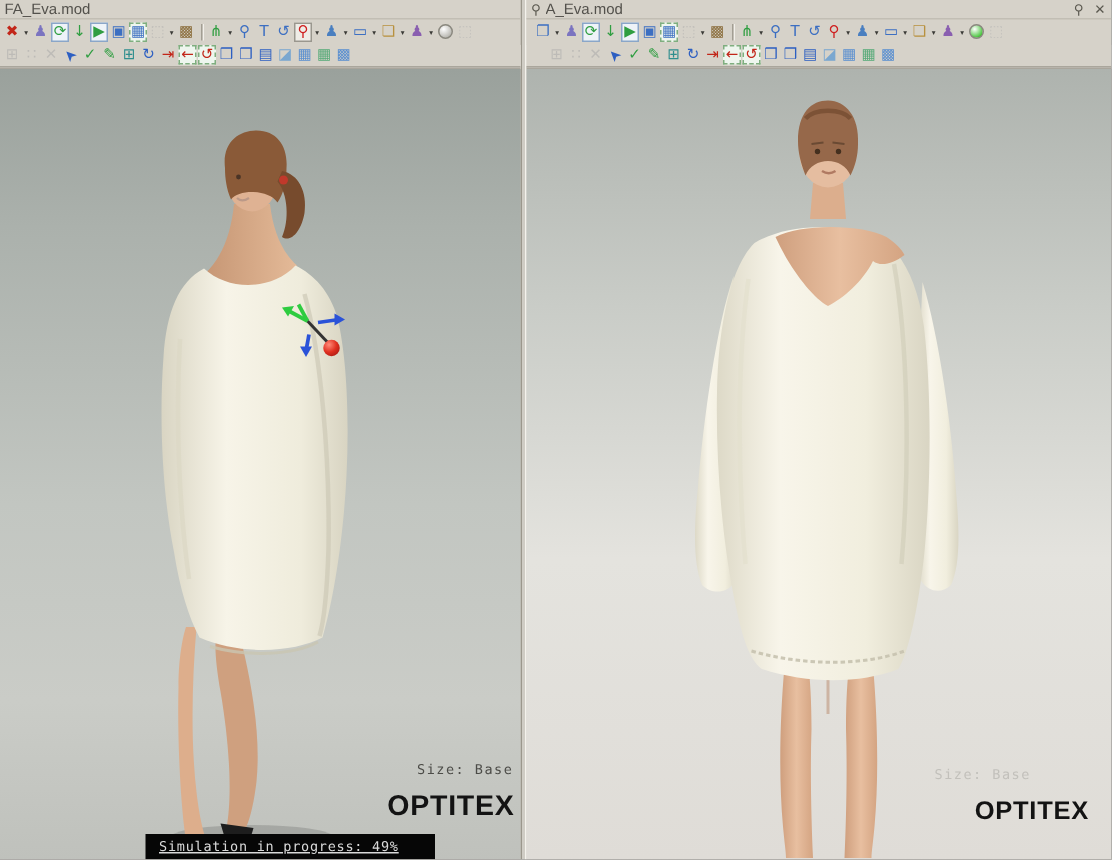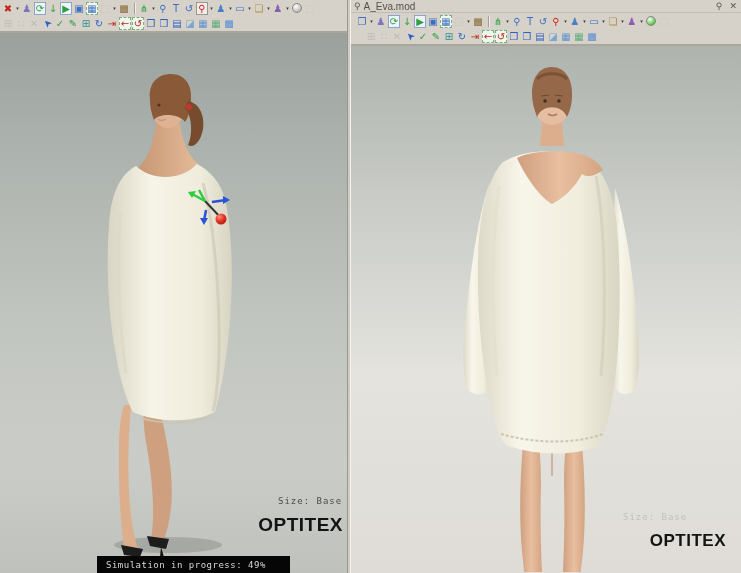--- a/index.html
+++ b/index.html
@@ -32,29 +32,32 @@
   
   .viewport{position:relative;flex:1;overflow:hidden;border-top:1px solid #aaa69c;}
   .vp-left{background:linear-gradient(180deg,#9aa19c 0%,#abb1ac 20%,#c2c6c1 55%,#caccc7 80%,#bfc1bc 100%);}
   .vp-right{background:linear-gradient(180deg,#aeb3ae 0%,#c9ccc7 30%,#e4e3de 62%,#dfdcd7 100%);}
   .size-label{position:absolute;font-family:"DejaVu Sans Mono",monospace;font-size:9px;letter-spacing:1px;}
   .vp-left .size-label{left:278px;top:463px;color:#4c4c48;}
   .vp-right .size-label{left:272px;top:466px;color:#c2c0bb;}
   .brand{position:absolute;font-weight:700;letter-spacing:.5px;color:#131313;font-family:"Liberation Sans",sans-serif;}
   .vp-left .brand{right:4px;top:481px;font-size:19px;}
   .vp-right .brand{right:15px;top:485px;font-size:17px;}
-  .statusbar{position:absolute;left:97px;bottom:0;width:193px;height:17px;background:#060606;color:#d9d9d9;font-family:"DejaVu Sans Mono",monospace;font-size:9px;display:flex;align-items:center;padding-left:9px;letter-spacing:.5px;}
+  .statusbar{position:absolute;left:97px;bottom:0;width:193px;height:17px;background:#060606;color:#d9d9d9;font-family:"DejaVu Sans Mono",monospace;font-size:9px;display:flex;align-items:center;padding-left:9px;letter-spacing:.5px;text-decoration:underline;}
   svg.fig{position:absolute;left:0;top:0;}
 </style>
 </head>
 <body>
 
 <div class="app">
 
   <section class="panel left">
+    <div class="titlebar">
+      <span class="title">FA_Eva.mod</span>
+    </div>
     <div class="toolbar r1">
         <span class="tbi">
           <span class="g" style="color: rgb(194, 38, 25);">✖</span>
         </span>
         <span class="dd">▾</span>
         <span class="tbi">
           <span class="g" style="color: rgb(123, 116, 192);">♟</span>
         </span>
         <span class="tbi bx-blue">
           <span class="g" style="color: rgb(47, 158, 65);">⟳</span>

